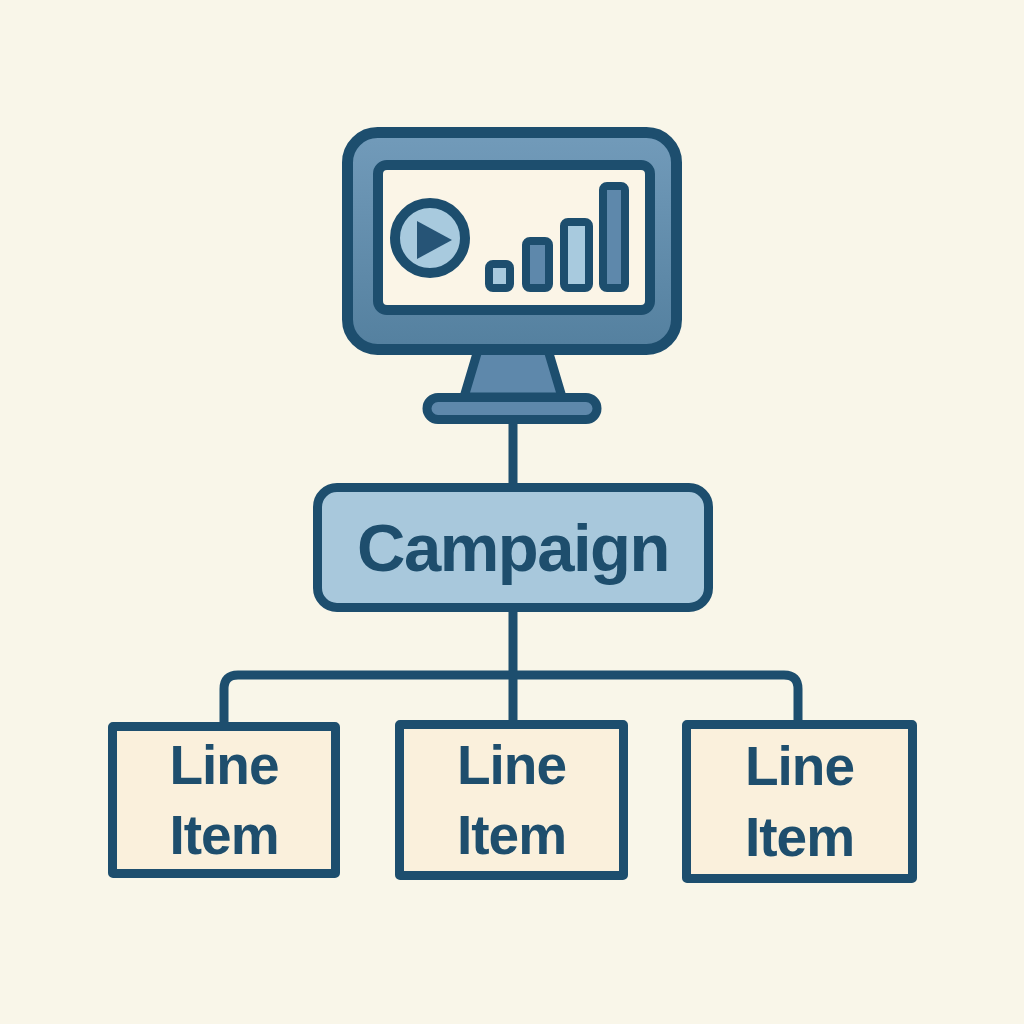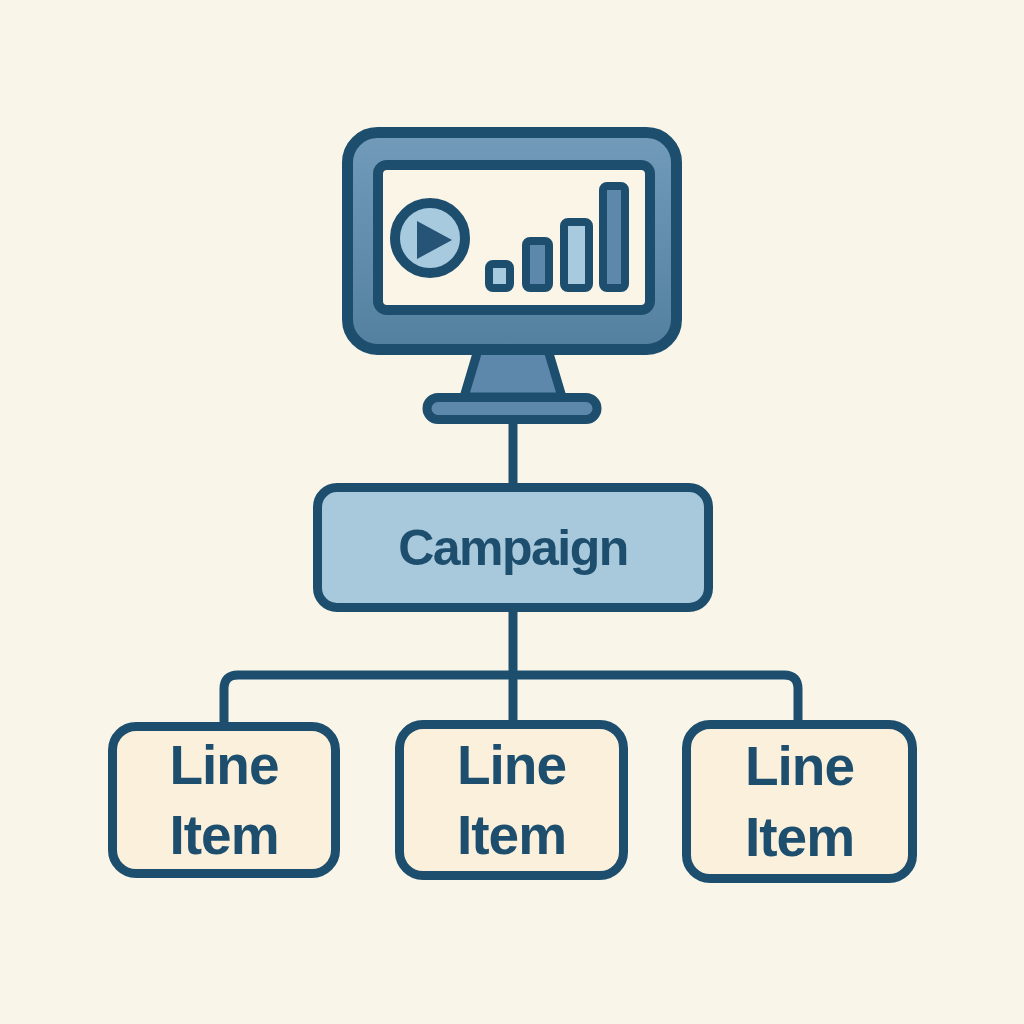--- a/index.html
+++ b/index.html
@@ -34,25 +34,25 @@
     justify-content: center;
     text-align: center;
     color: var(--text, #1e4e6d);
     font-weight: bold;
   }
   #campaign-node {
     left: 313px; top: 483px;
     width: 400px; height: 129px;
     border-radius: 24px;
     background: var(--campaign-fill, #a8c8dc);
-    font-size: 50px;
+    font-size: 67px;
     letter-spacing: -1.5px;
   }
   .line-item-node {
-    border-radius: 28px;
+    border-radius: 5px;
     background: var(--item-fill, #faf0dc);
     font-size: 55px;
     line-height: 1.28;
     letter-spacing: -1px;
     white-space: pre-line;
   }
   #line-item-node-1 { left: 108px; top: 722px; width: 232px; height: 156px; }
   #line-item-node-2 { left: 395px; top: 720px; width: 233px; height: 160px; }
   #line-item-node-3 { left: 682px; top: 720px; width: 235px; height: 163px; }
 </style>

